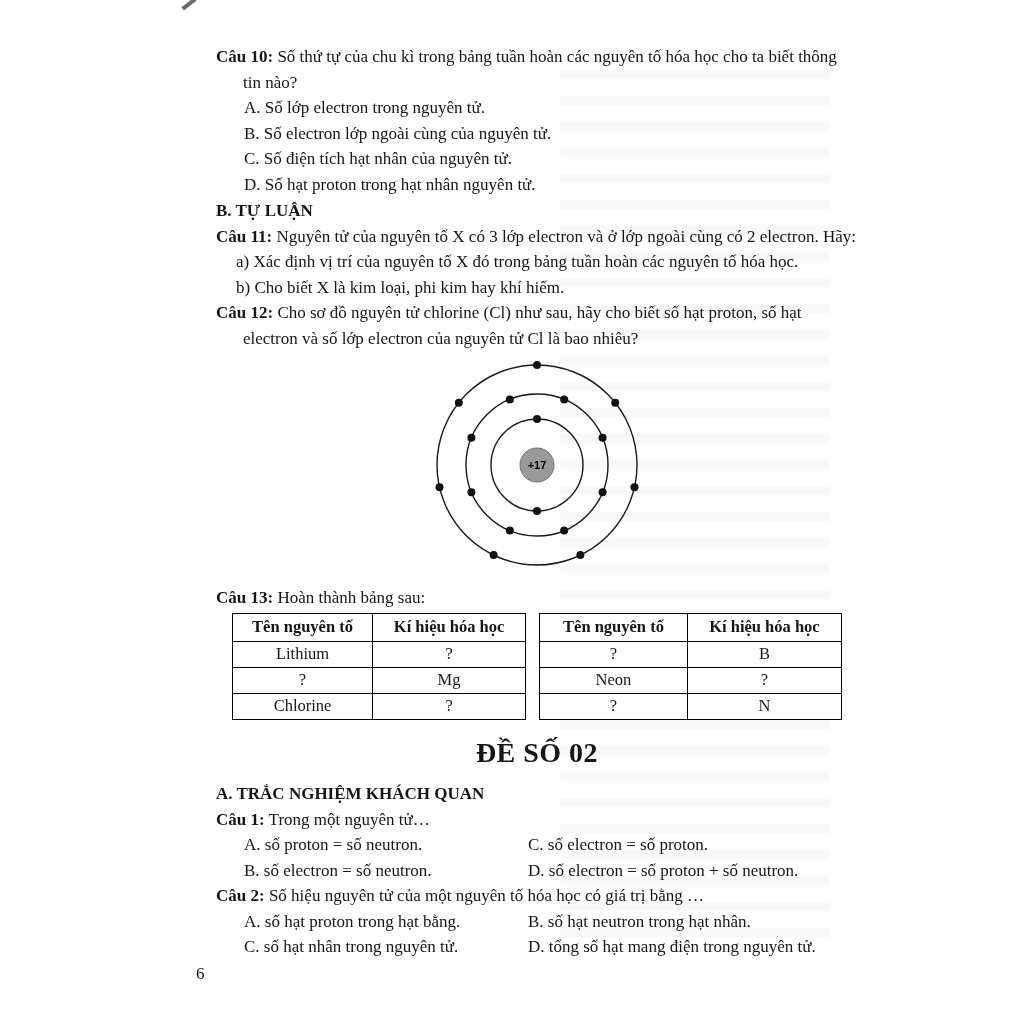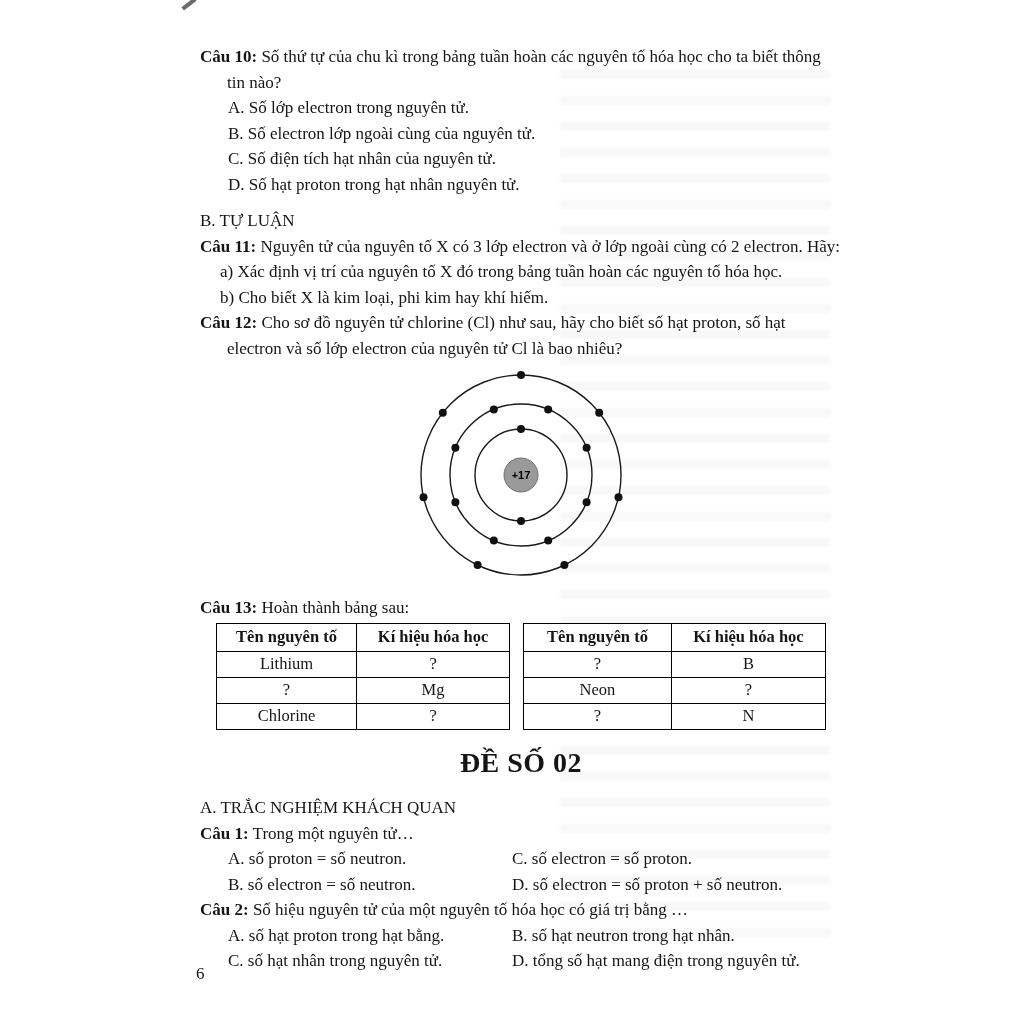--- a/index.html
+++ b/index.html
@@ -19,33 +19,33 @@
     border-top:4px solid #3a3a3a; transform:rotate(-38deg); opacity:.75;
   }
   .bleed {
     position:absolute; left:560px; top:70px; width:270px; height:880px;
     background:repeating-linear-gradient(180deg, rgba(60,60,60,0.035) 0 9px, transparent 9px 26px);
     filter:blur(1.2px);
     pointer-events:none;
   }
 
   .content {
-    position:absolute; left:200px; top:44px; width:642px;
+    position:absolute; left:216px; top:44px; width:642px;
     font-size:17px; line-height:1.5;
   }
   .q { padding-left:27px; text-indent:-27px; }
   .b { font-weight:bold; }
   .opts { margin-left:28px; }
   .parts { margin-left:20px; }
   .opt2col {
     margin-left:28px;
     display:grid;
     grid-template-columns:284px 1fr;
   }
-  .heading { font-weight:normal; margin-top:11px; }
+  .heading { font-weight:bold; margin-top:1px; }
 
   .diagram-wrap { text-align:center; margin:7px 0 5px; }
   svg text { font-family:"Liberation Sans", sans-serif; }
 
   .tables { display:flex; gap:13px; margin:3px 16px 9px;font-family:Liberation Serif, serif; }
   table { border-collapse:collapse; background:#fff; }
   th, td {
     border:1.5px solid #000;
     text-align:center;
     font-size:16.5px;

